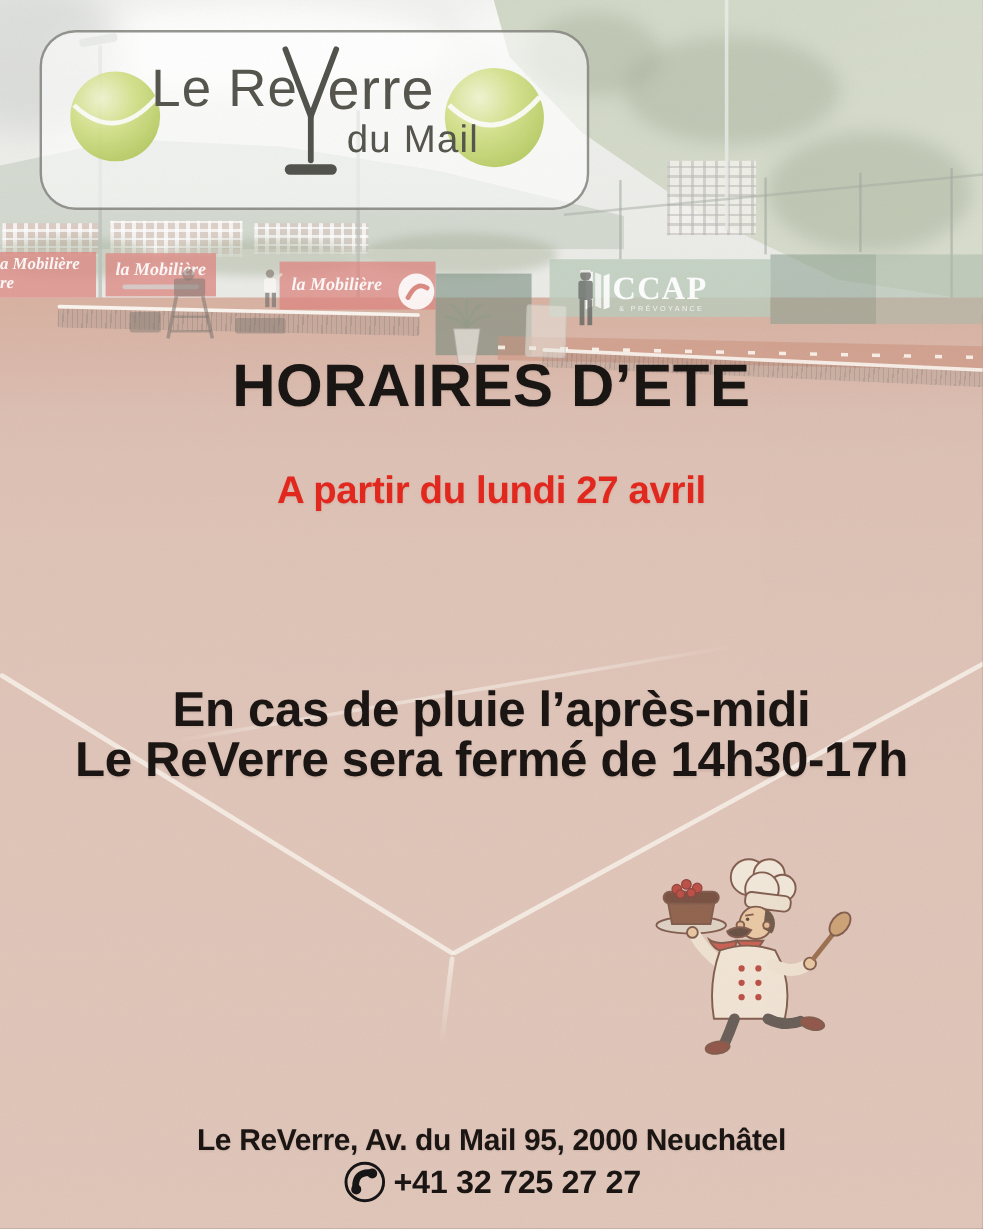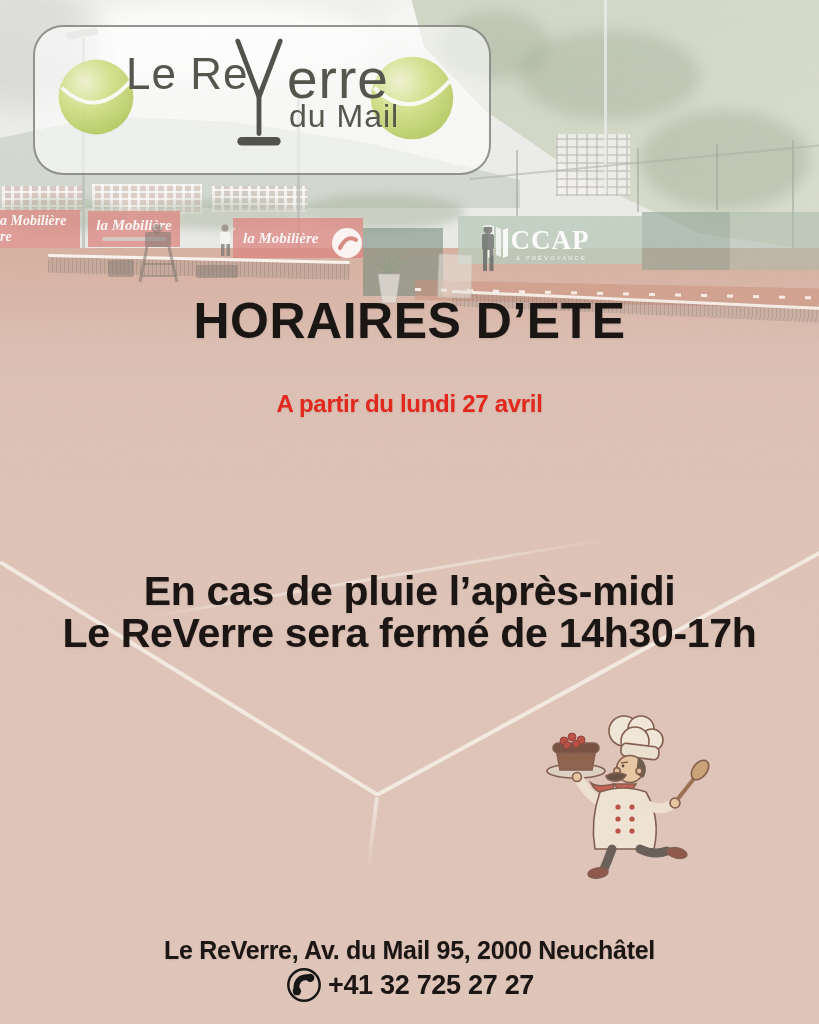--- a/index.html
+++ b/index.html
@@ -103,27 +103,27 @@
   .bench{background:rgba(80,70,62,.45);border-radius:2px;}
   .bench1{left:196px;top:265px;width:42px;height:13px;}
   .bench2{left:108px;top:260px;width:26px;height:17px;}
   .tarp{left:438px;top:254px;width:32px;height:42px;background:rgba(224,220,212,.55);
     border:1px solid rgba(160,155,148,.4);transform:rotate(2deg);border-radius:3px;}
   
   #logo-box{left:33px;top:25px;width:454px;height:146px;border-radius:30px;
     background:rgba(255,255,255,.62);border:2.5px solid rgba(112,112,106,.75);}
   .logo-text{color:#53534b;line-height:1;}
   .lp{left:126px;top:52px;font-size:44px;letter-spacing:1px;text-align:right;}
-  .ls{left:287px;top:52px;font-size:55px;letter-spacing:1px;}
+  .ls{left:273px;top:52px;font-size:48px;letter-spacing:1px;}
   .lsub{left:289px;top:100px;font-size:32px;letter-spacing:1px;}
   
   .center-text{left:0;width:819px;text-align:center;font-weight:bold;
     letter-spacing:-0.3px;text-shadow:0 1px 2px rgba(60,30,20,.10);}
   .t-title{top:292px;font-size:50px;letter-spacing:.5px;color:#151210;}
-  .t-sub{top:390px;font-size:24px;}
+  .t-sub{top:390px;font-size:32px;}
   .t-open{top:468px;font-size:35px;line-height:42px;color:#17120f;}
   .t-rain{top:570px;font-size:41px;line-height:42px;color:#17120f;}
   
   .f-address{top:936px;font-size:25px;color:#17120f;}
   .f-phone-row{top:966px;left:0;width:819px;display:flex;align-items:center;justify-content:center;gap:5px;}
   .f-phone{font-size:27px;font-weight:bold;color:#17120f;letter-spacing:-0.3px;}
   #grain{position:absolute;inset:0;pointer-events:none;opacity:.05;}
 </style>
 </head>
 <body>

